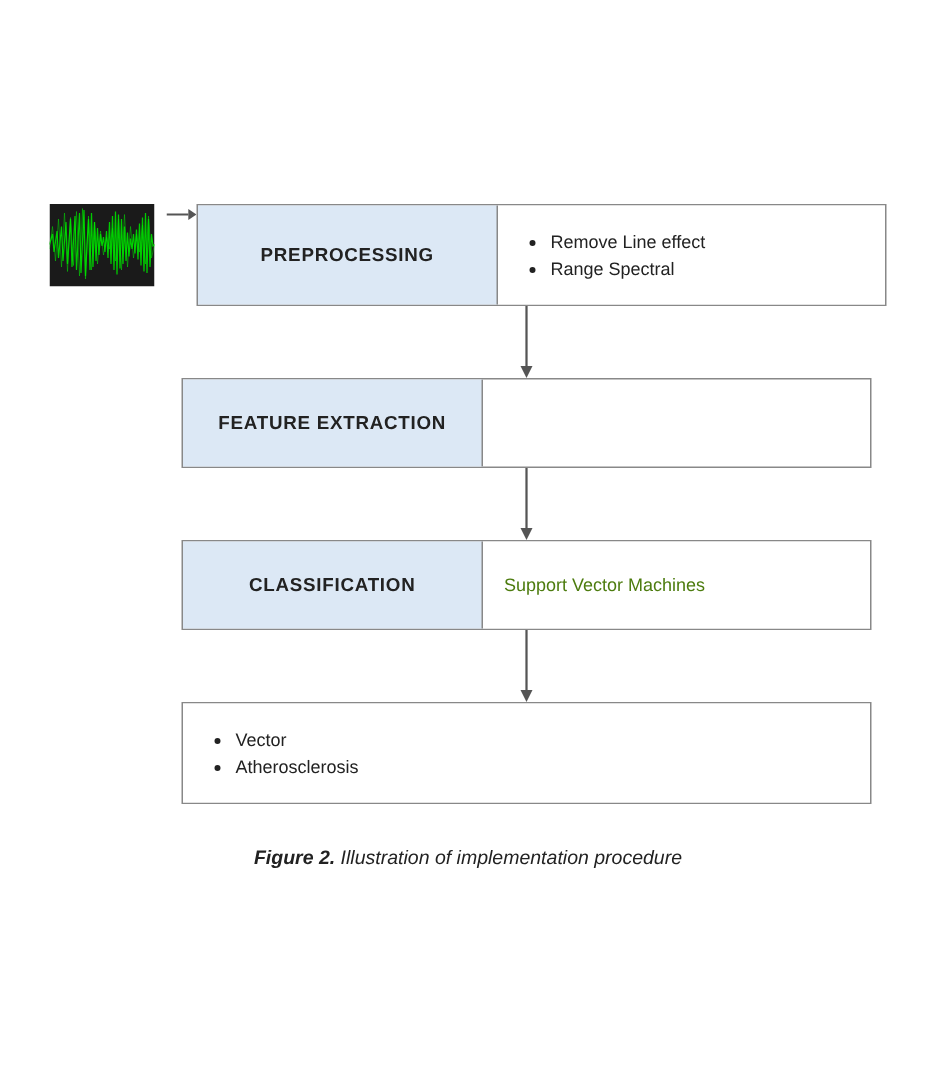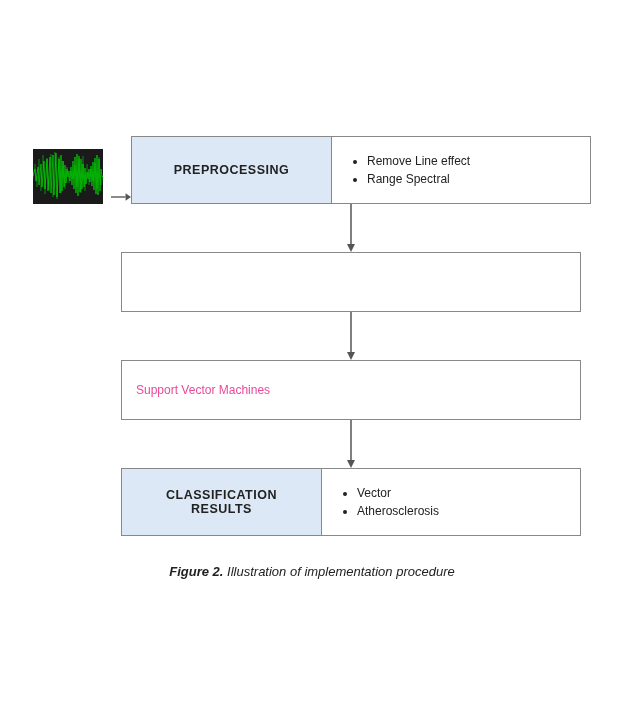--- a/index.html
+++ b/index.html
@@ -14,21 +14,21 @@
     }
     .diagram-container {
       width: 590px;
       padding: 20px 10px 20px 10px;
       display: flex;
       flex-direction: column;
       align-items: center;
     }
     .flow-row {
       display: flex;
-      align-items: flex-end;
+      align-items: flex-start;
       width: 100%;
       justify-content: center;
     }
     .signal-img {
       width: 70px;
       height: 55px;
       margin-right: 8px;
       flex-shrink: 0;
     }
     .arrow-h {
@@ -83,21 +83,21 @@
       padding-left: 16px;
       margin: 5px;
     }
     .box-right ul li {
       font-size: 12px;
       color: #222;
       line-height: 1.5;
     }
     .box-right .single-text {
       font-size: 12px;
-      color: #ec4899;
+      color: #4d7c0f;
     }
     .figure-caption {
       margin-top: 28px;
       font-size: 13px;
       font-style: italic;
       color: #222;
       text-align: center;
     }
     .figure-caption strong {
       font-style: italic;
@@ -148,56 +148,59 @@
       <svg width="14" height="48" viewBox="0 0 14 48">
         <line x1="7" y1="0" x2="7" y2="40" stroke="#555" stroke-width="1.5"></line>
         <polygon points="3,40 11,40 7,48" fill="#555"></polygon>
       </svg>
     </div>
   </div>
 
   <div class="flow-row">
     <div style="width:78px; flex-shrink:0;"></div>
     <div class="box-wrapper">
+      <div class="box-left">
+        <span>FEATURE EXTRACTION</span>
+      </div>
     </div>
   </div>
 
   <div style="display:flex; width:100%; justify-content:center; align-items:center; margin-left:78px;">
     <div class="arrow-v">
       <svg width="14" height="48" viewBox="0 0 14 48">
         <line x1="7" y1="0" x2="7" y2="40" stroke="#555" stroke-width="1.5"></line>
         <polygon points="3,40 11,40 7,48" fill="#555"></polygon>
       </svg>
     </div>
   </div>
 
   <div class="flow-row">
     <div style="width:78px; flex-shrink:0;"></div>
     <div class="box-wrapper">
+      <div class="box-left">
+        <span>CLASSIFICATION</span>
+      </div>
       <div class="box-right">
         <span class="single-text">Support Vector Machines</span>
       </div>
     </div>
   </div>
 
   <div style="display:flex; width:100%; justify-content:center; align-items:center; margin-left:78px;">
     <div class="arrow-v">
       <svg width="14" height="48" viewBox="0 0 14 48">
         <line x1="7" y1="0" x2="7" y2="40" stroke="#555" stroke-width="1.5"></line>
         <polygon points="3,40 11,40 7,48" fill="#555"></polygon>
       </svg>
     </div>
   </div>
 
   <div class="flow-row">
     <div style="width:78px; flex-shrink:0;"></div>
     <div class="box-wrapper">
-      <div class="box-left">
-        <span>CLASSIFICATION RESULTS</span>
-      </div>
       <div class="box-right">
         <ul>
           <li>Vector</li>
           <li>Atherosclerosis</li>
         </ul>
       </div>
     </div>
   </div>
 
   <div class="figure-caption">

